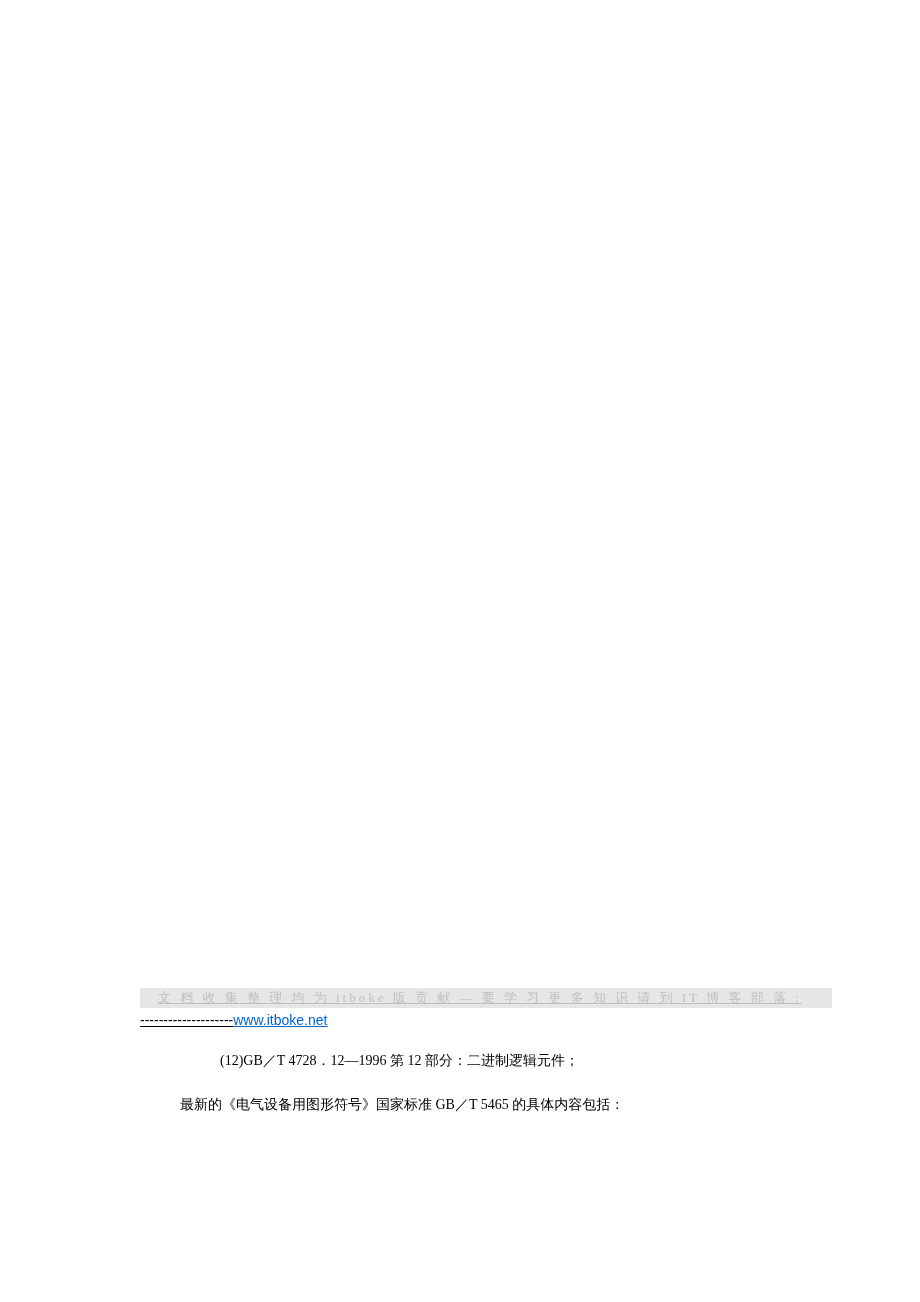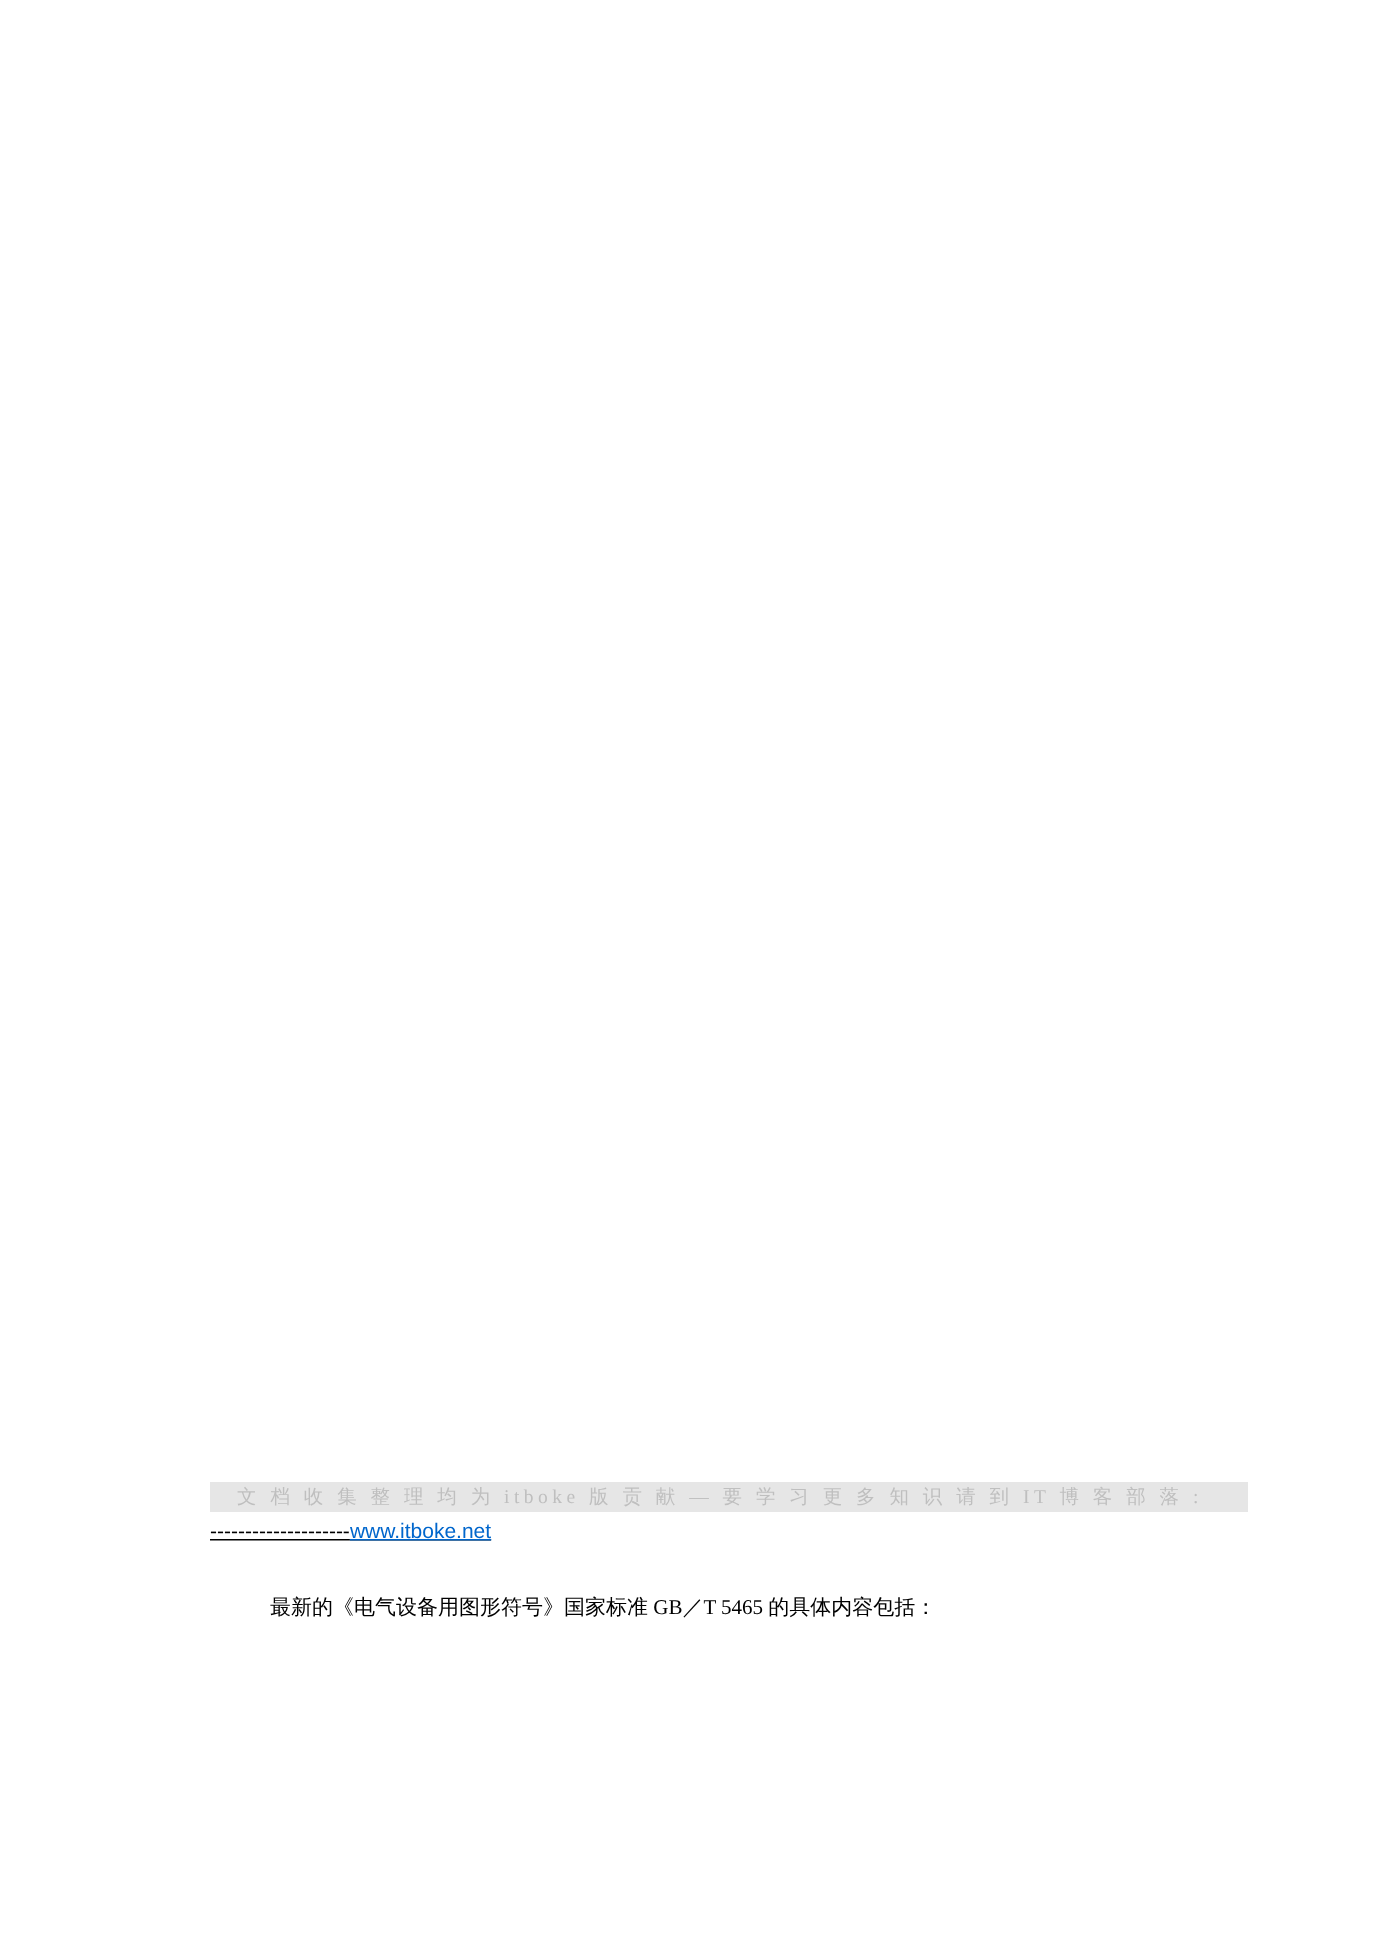--- a/index.html
+++ b/index.html
@@ -22,20 +22,21 @@
       height: 20px;
       background: #e6e6e6;
       color: #bfbfbf;
       font-size: 13px;
       letter-spacing: 3px;
       padding-left: 18px;
       display: flex;
       align-items: center;
       overflow: hidden;
       white-space: nowrap;
+      text-decoration: underline;
     }
     .link-line {
       position: absolute;
       top: 1012px;
       left: 140px;
       font-size: 14px;
       font-family: Arial, sans-serif;
       color: #000;
       text-decoration: underline;
     }
@@ -53,29 +54,30 @@
       width: 692px;
       font-size: 14px;
       line-height: 22px;
       color: #000;
     }
     .content .item {
       padding-left: 80px;
     }
     .content .section-intro {
       padding-left: 40px;
-      margin-top: 12px;
+      margin-top: 22px;
     }
   </style>
 </head>
 <body>
 
 <div class="watermark-bar">
   <span>文 档 收 集 整 理 均 为 itboke 版 贡 献 — 要 学 习 更 多 知 识 请 到 IT 博 客 部 落 :</span>
 </div>
 
 <div class="link-line">
   <span class="dashes">--------------------</span><a href="#">www.itboke.net</a>
 </div>
 
 <div class="content">
+  <div class="item">(12)GB／T 4728．12—1996 第 12 部分：二进制逻辑元件；</div>
   <div class="section-intro">最新的《电气设备用图形符号》国家标准 GB／T 5465 的具体内容包括：</div>
 </div>
 
 </body></html>

